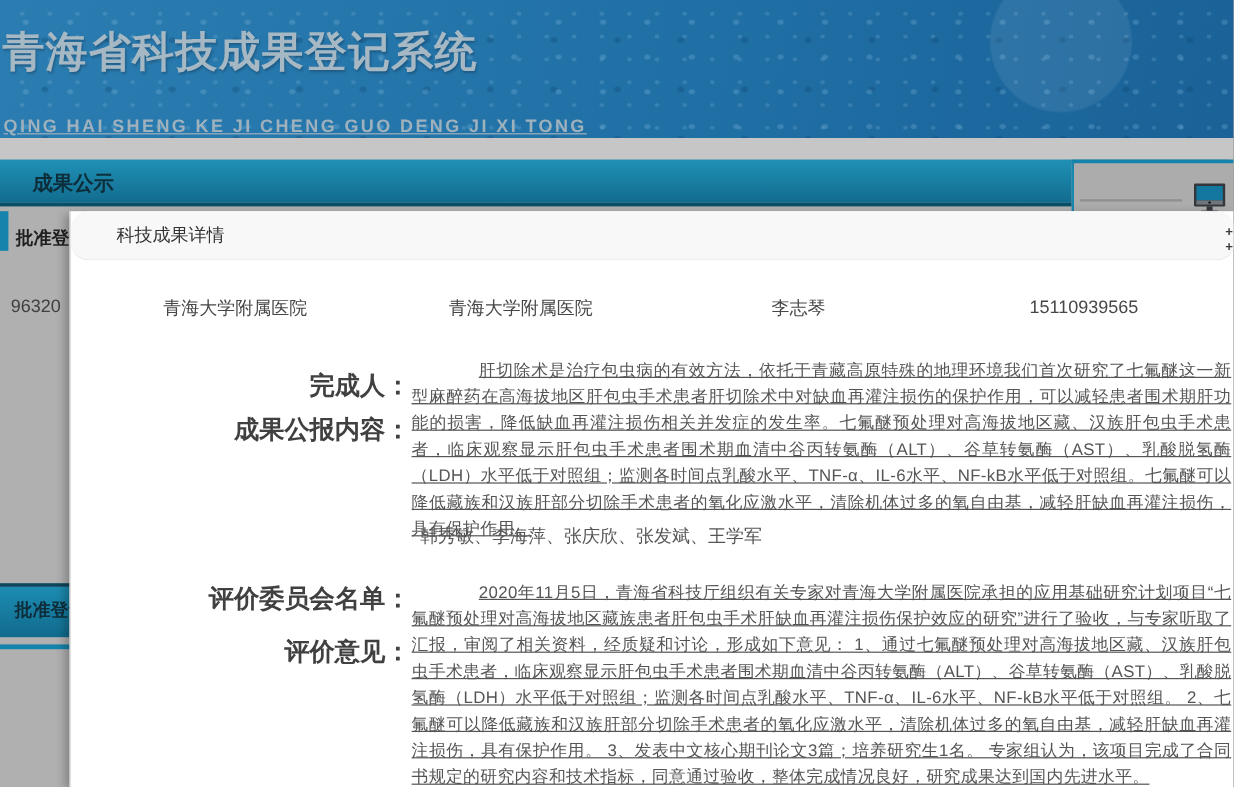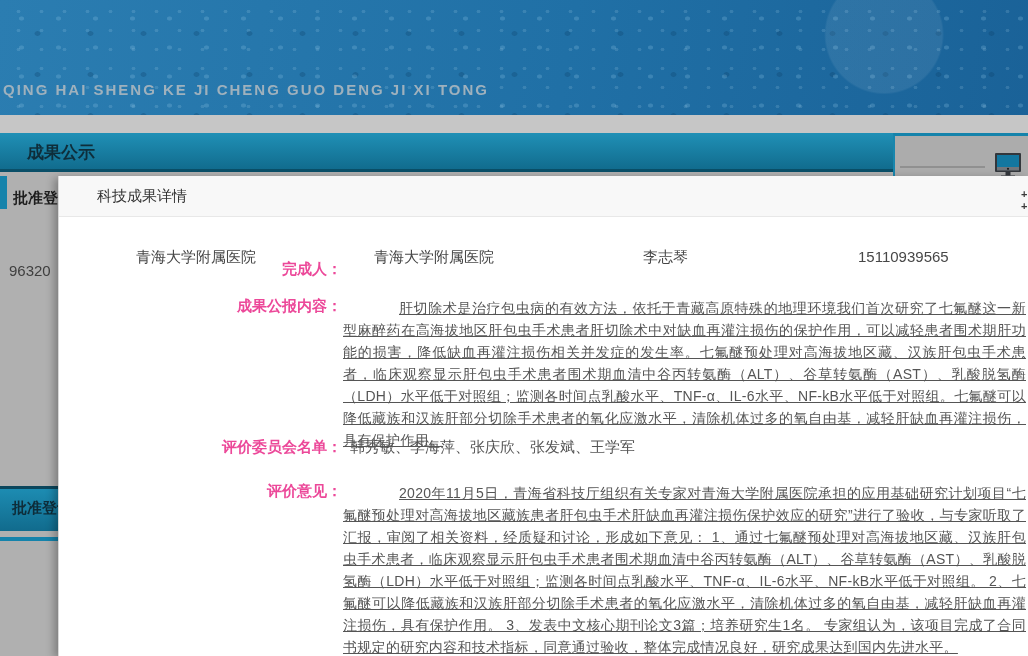--- a/index.html
+++ b/index.html
@@ -20,22 +20,22 @@
       linear-gradient(100deg,#2b7db1 0%,#2070a6 55%,#1a6298 100%);
     background-size:auto,37px 29px,53px 41px,23px 19px,auto;
     background-position:0 0,3px 4px,11px 13px,7px 2px,0 0;
   }
   .app-title{
     position:absolute;left:2px;top:20px;
     font-size:35px;font-weight:bold;color:#a6b8c4;letter-spacing:1px;
     text-shadow:1px 2px 2px rgba(18,40,60,.35);white-space:nowrap;
   }
   .app-subtitle{
-    position:absolute;left:3px;top:81px;
-    font-size:15px;font-weight:bold;color:#9fb1bd;letter-spacing:2px;white-space:nowrap;
+    position:absolute;left:3px;top:97px;
+    font-size:15px;font-weight:bold;color:#9fb1bd;letter-spacing:2px;white-space:nowrap;text-decoration:underline;
   }
   
   .gray-strip{position:absolute;left:0;top:115px;width:1028px;height:18px;background:#c6c6c6;}
   
   .section-bar{
     position:absolute;left:0;top:133px;width:1024px;height:36px;
     background:linear-gradient(#2090b6,#116c8e);
     border-bottom:3px solid #0a4f68;
   }
   .section-title{position:absolute;left:27px;top:8px;font-size:17px;font-weight:bold;color:#0e2d3a;}
@@ -46,56 +46,57 @@
   }
   .side-divider{position:absolute;left:5px;top:30px;width:85px;height:2px;background:#909090;}
   .monitor-icon{position:absolute;left:99px;top:16px;width:28px;height:27px;cursor:pointer;}
   
   .left-teal-strip{position:absolute;left:0;top:176px;width:7px;height:33px;background:#1583ab;}
   .bg-col-header{
     position:absolute;left:13px;top:189px;width:45px;height:19px;overflow:hidden;
     white-space:nowrap;font-weight:bold;font-size:15px;color:#1f1f1f;
   }
   .bg-cell{
-    position:absolute;left:9px;top:262px;width:49px;height:19px;overflow:hidden;
+    position:absolute;left:9px;top:247px;width:49px;height:19px;overflow:hidden;
     white-space:nowrap;font-size:15px;color:#3f3f3f;cursor:pointer;
   }
   .bottom-band{
     position:absolute;left:0;top:486px;width:58px;height:42px;overflow:hidden;
     background:linear-gradient(#1d8cb2,#116b8d);border-top:3px solid #0b465c;
   }
   .bottom-band-label{margin:10px 0 0 12px;font-weight:bold;font-size:15px;color:#0e2d3a;white-space:nowrap;}
   .bottom-line{position:absolute;left:0;top:537px;width:58px;height:4px;background:#1583ab;}
   
   .modal{
     position:absolute;left:58px;top:176px;width:970px;height:480px;
     background:#fff;border-left:1px solid #d8d8d8;
     box-shadow:-4px 2px 8px rgba(0,0,0,.28);
   }
-  .modal-header{position:absolute;left:0;top:0;right:0;height:40px;background:#f8f8f8;border-bottom:1px solid #e8e8e8;}
+  .modal-header{position:absolute;left:0;top:0;right:0;height:40px;background:#f8f8f8;border-bottom:1px solid #e8e8e8;border-radius:15px;}
   .modal-title{position:absolute;left:38px;top:11px;font-size:15px;color:#333;}
   .info-cell{position:absolute;top:44px;font-size:15px;color:#474747;white-space:nowrap;margin-top:28px;}
   .ic1{left:77px}.ic2{left:315px}.ic3{left:584px}.ic4{left:799px}
-  .field-label{position:absolute;left:0;width:283px;text-align:right;font-size:15px;font-weight:bold;color:#ec4899;white-space:nowrap;}
+  .field-label{position:absolute;left:0;width:283px;text-align:right;font-size:21px;font-weight:bold;color:#404040;white-space:nowrap;margin-top:47px;}
   .field-value{position:absolute;left:291px;font-size:15px;color:#555;white-space:nowrap;}
   .para{
     position:absolute;left:284px;width:683px;font-size:14px;line-height:22px;
     color:#555;text-align:justify;text-indent:56px;letter-spacing:.3px;white-space:normal;text-decoration:underline;
   }
   .t-84{top:84px}.t-121{top:121px}.t-262{top:262px}.t-306{top:306px}
   
   .edge-marks{position:absolute;left:1021px;top:188px;width:7px;height:28px;overflow:hidden;}
   .edge-marks div{width:12px;height:12px;font-size:11px;font-weight:bold;color:#3a3a3a;line-height:12px;}
 </style>
 </head>
 <body>
 
 <div id="canvas">
 
   <div class="app-header">
+    <div class="app-title">青海省科技成果登记系统</div>
     <div class="app-subtitle">QING HAI SHENG KE JI CHENG GUO DENG JI XI TONG</div>
   </div>
 
   <div class="gray-strip"></div>
 
   <div class="section-bar">
     <div class="section-title">成果公示</div>
   </div>
 
   <div class="side-panel">

